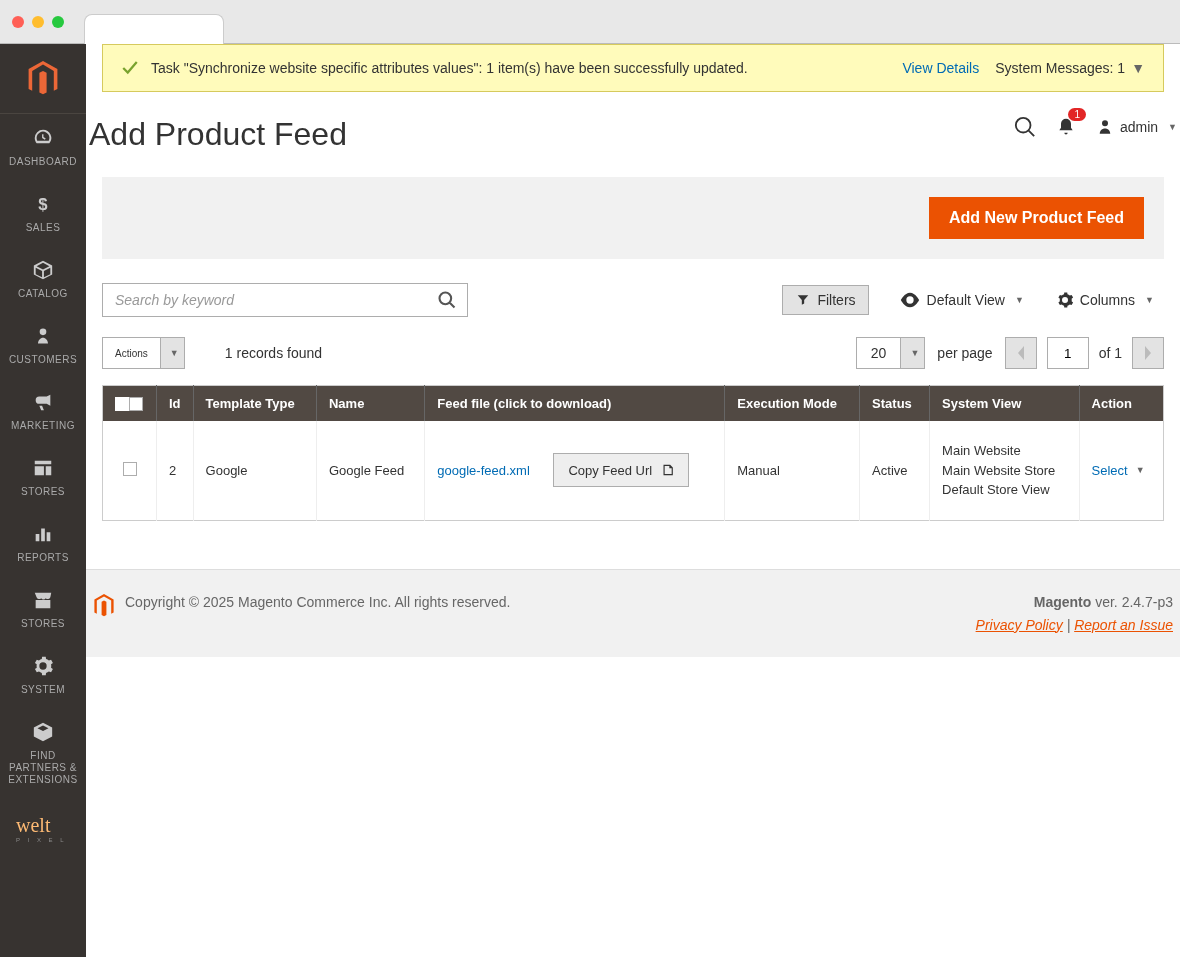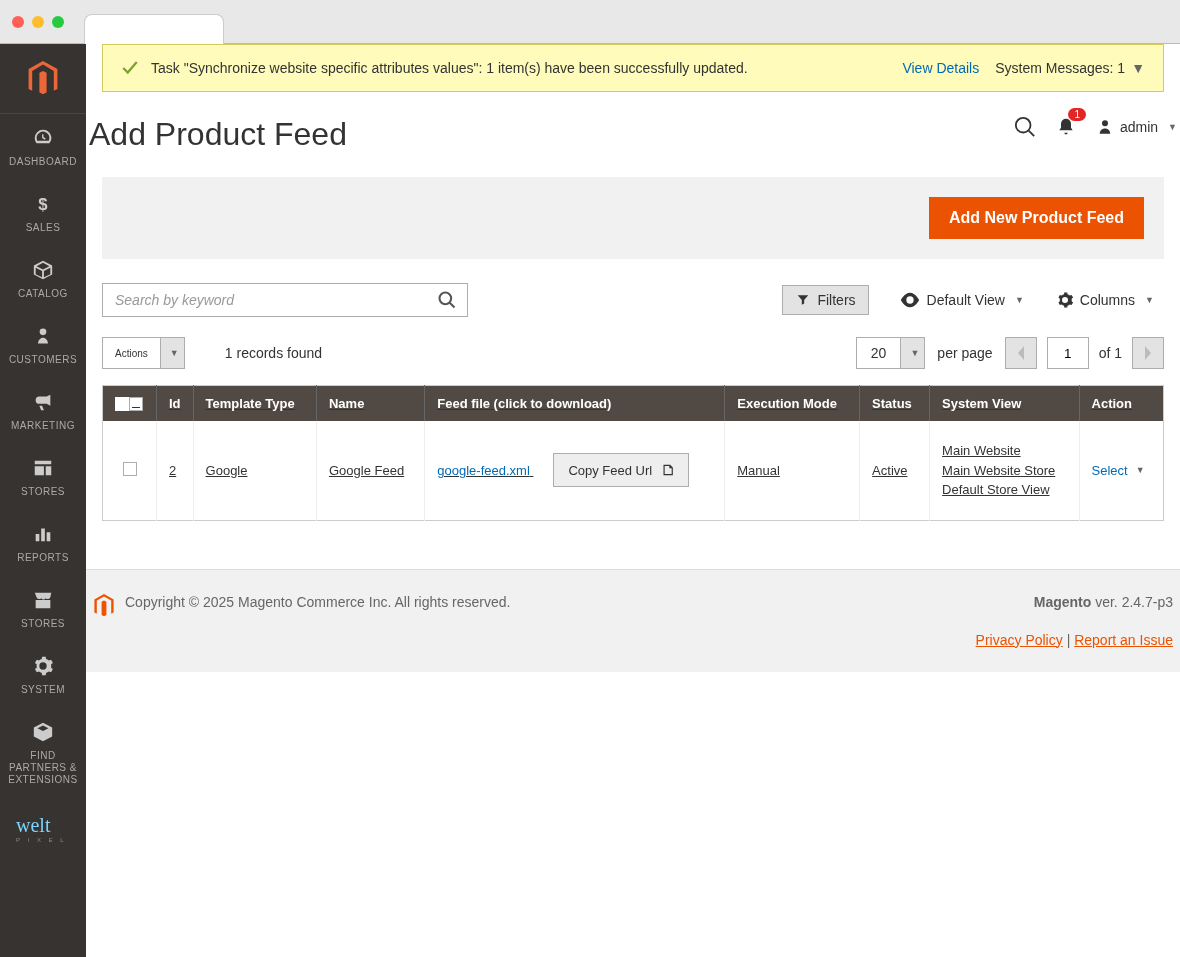--- a/index.html
+++ b/index.html
@@ -17,21 +17,21 @@
     .app { display: flex; height: calc(100vh - 44px); min-height: 913px; }
     
     
     .sidebar { width: 86px; background: #373330; display: flex; flex-direction: column; }
     .logo { height: 70px; display: flex; align-items: center; justify-content: center; border-bottom: 1px solid #4a4540; }
     .logo-m { width: 36px; height: 36px; }
     .nav-item { display: flex; flex-direction: column; align-items: center; padding: 12px 4px; cursor: pointer; color: #aaa; font-size: 10px; text-align: center; }
     .nav-icon { width: 24px; height: 24px; margin-bottom: 6px; display: flex; align-items: center; justify-content: center; font-size: 20px; color: #ccc; }
     .nav-label { letter-spacing: 0.5px; line-height: 1.2; }
     .welt { padding: 16px; }
-    .welt-logo { color: #7dd3fc; font-family: Georgia, serif; font-size: 20px; }
+    .welt-logo { color: #fdba74; font-family: Georgia, serif; font-size: 20px; }
     .welt-sub { color: #888; font-size: 6px; letter-spacing: 3px; }
     
     
     .main { flex: 1; background: #fff; display: flex; flex-direction: column; overflow: auto; }
     
     
     .sys-msg { background: #fffbbb; border: 1px solid #d6ca5d; margin: 0 16px; padding: 14px 18px; display: flex; align-items: center; }
     .check-icon { width: 18px; height: 18px; color: #79a22e; margin-right: 12px; flex-shrink: 0; }
     .sys-msg-text { flex: 1; color: #333; }
     .view-details { color: #006bb4; cursor: pointer; margin-right: 16px; }
@@ -69,40 +69,40 @@
     .records-found { margin-left: 40px; }
     .page-size { border: 1px solid #adadad; display: flex; align-items: center; height: 32px; background: #fff; }
     .page-size-val { padding: 0 14px; }
     .per-page { margin: 0 12px; }
     .pager-btn { width: 32px; height: 32px; border: 1px solid #adadad; background: #e3e3e3; cursor: pointer; display: flex; align-items: center; justify-content: center; }
     .pager-btn.disabled { color: #bbb; cursor: default; }
     .page-input { width: 42px; height: 32px; border: 1px solid #adadad; text-align: center; margin: 0 10px; }
     .of-pages { margin-right: 10px; }
     
     
-    table.grid { width: calc(100% - 32px); margin: 16px 16px 0; border-collapse: collapse; border: 1px solid #ccc; text-decoration: underline; }
+    table.grid { width: calc(100% - 32px); margin: 16px 16px 0; border-collapse: collapse; border: 1px solid #ccc; }
     table.grid thead th { background: #514943; color: #fff; text-align: left; padding: 10px 12px; font-size: 13px; font-weight: 600; border-right: 1px solid #666; }
     table.grid tbody td { padding: 20px 12px; border-right: 1px solid #eee; vertical-align: middle; font-size: 13px; }
     table.grid tbody td:last-child, table.grid thead th:last-child { border-right: none; }
     .checkbox-header { display: flex; align-items: center; gap: 0; }
     .hdr-chk { width: 14px; height: 14px; border: 1px solid #fff; background: #fff; display: inline-block; }
     .hdr-chk-toggle { width: 14px; height: 14px; background: #fff; border: 1px solid #adadad; display: inline-flex; align-items: center; justify-content: center; font-size: 8px; }
     .row-checkbox { width: 14px; height: 14px; border: 1px solid #adadad; display: inline-block; }
     .link { color: #006bb4; cursor: pointer; }
     .copy-btn { border: 1px solid #adadad; background: #eee; padding: 8px 14px; display: inline-flex; align-items: center; gap: 8px; cursor: pointer; font-size: 13px; margin-left: 20px; }
     .store-view { white-space: pre-line; line-height: 1.5; }
     .select-action { color: #006bb4; cursor: pointer; display: inline-flex; align-items: center; gap: 4px; }
     
     
     .footer { background: #f1f1f1; margin-top: 48px; padding: 24px 7px; display: flex; align-items: flex-start; border-top: 1px solid #ddd; }
     .footer-logo { color: #eb5202; margin-right: 10px; }
     .footer-text { flex: 1; color: #666; }
     .footer-right { text-align: right; color: #666; }
     .footer-right .ver { color: #666; }
-    .footer-right .links { margin-top: 22px; }
+    .footer-right .links { margin-top: 7px; font-style: italic; }
     .footer-right .links a { color: #eb5202; text-decoration: underline; cursor: pointer; }
     
     svg { display: block; }
   </style>
 </head>
 <body>
 
 <div class="browser-chrome">
   <div class="window-buttons">
     <div class="window-btn btn-close"></div>

